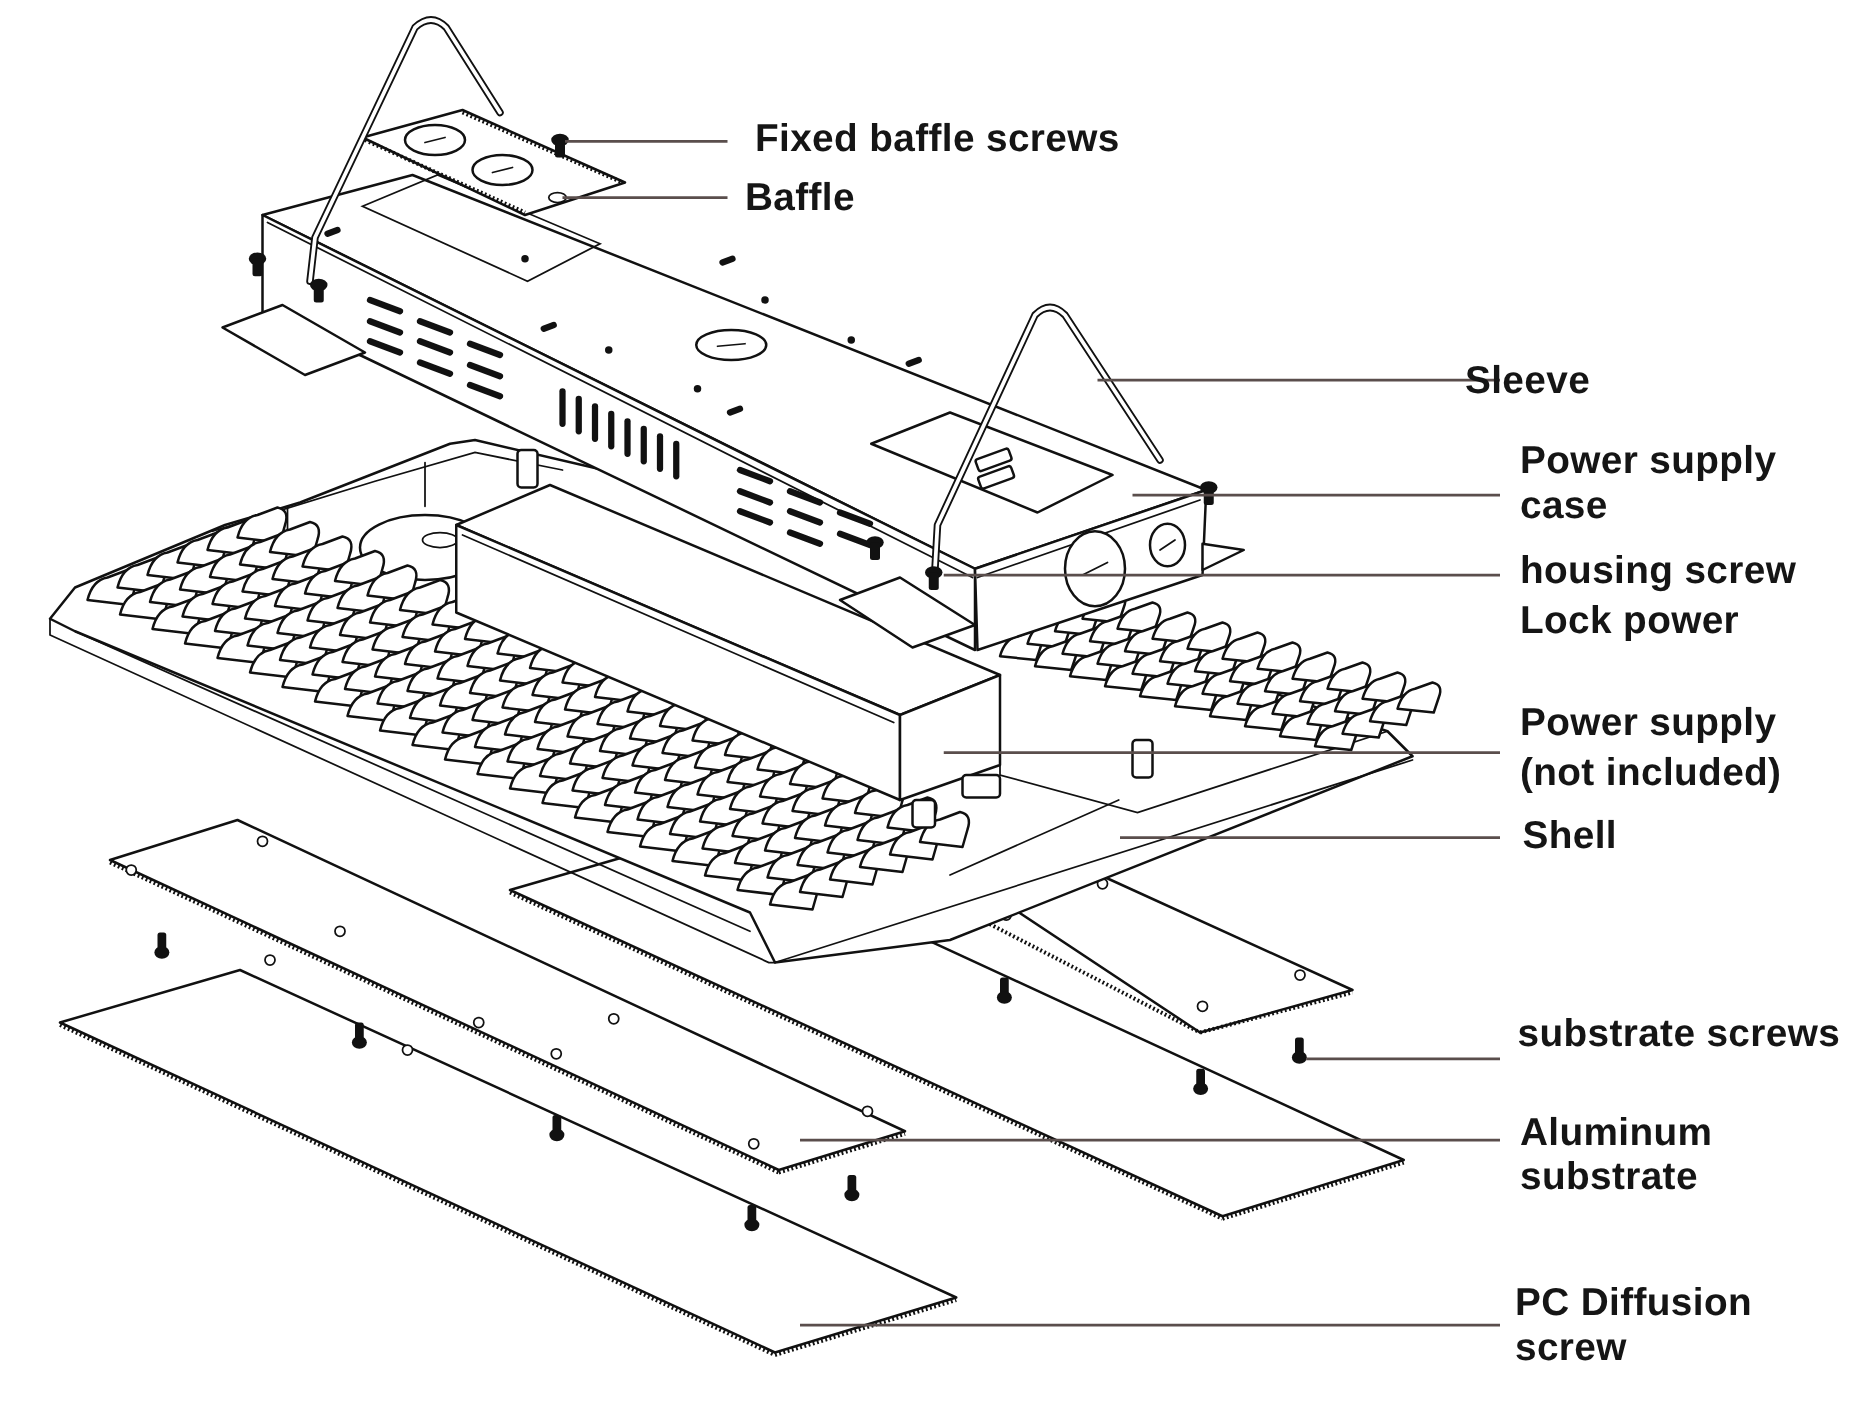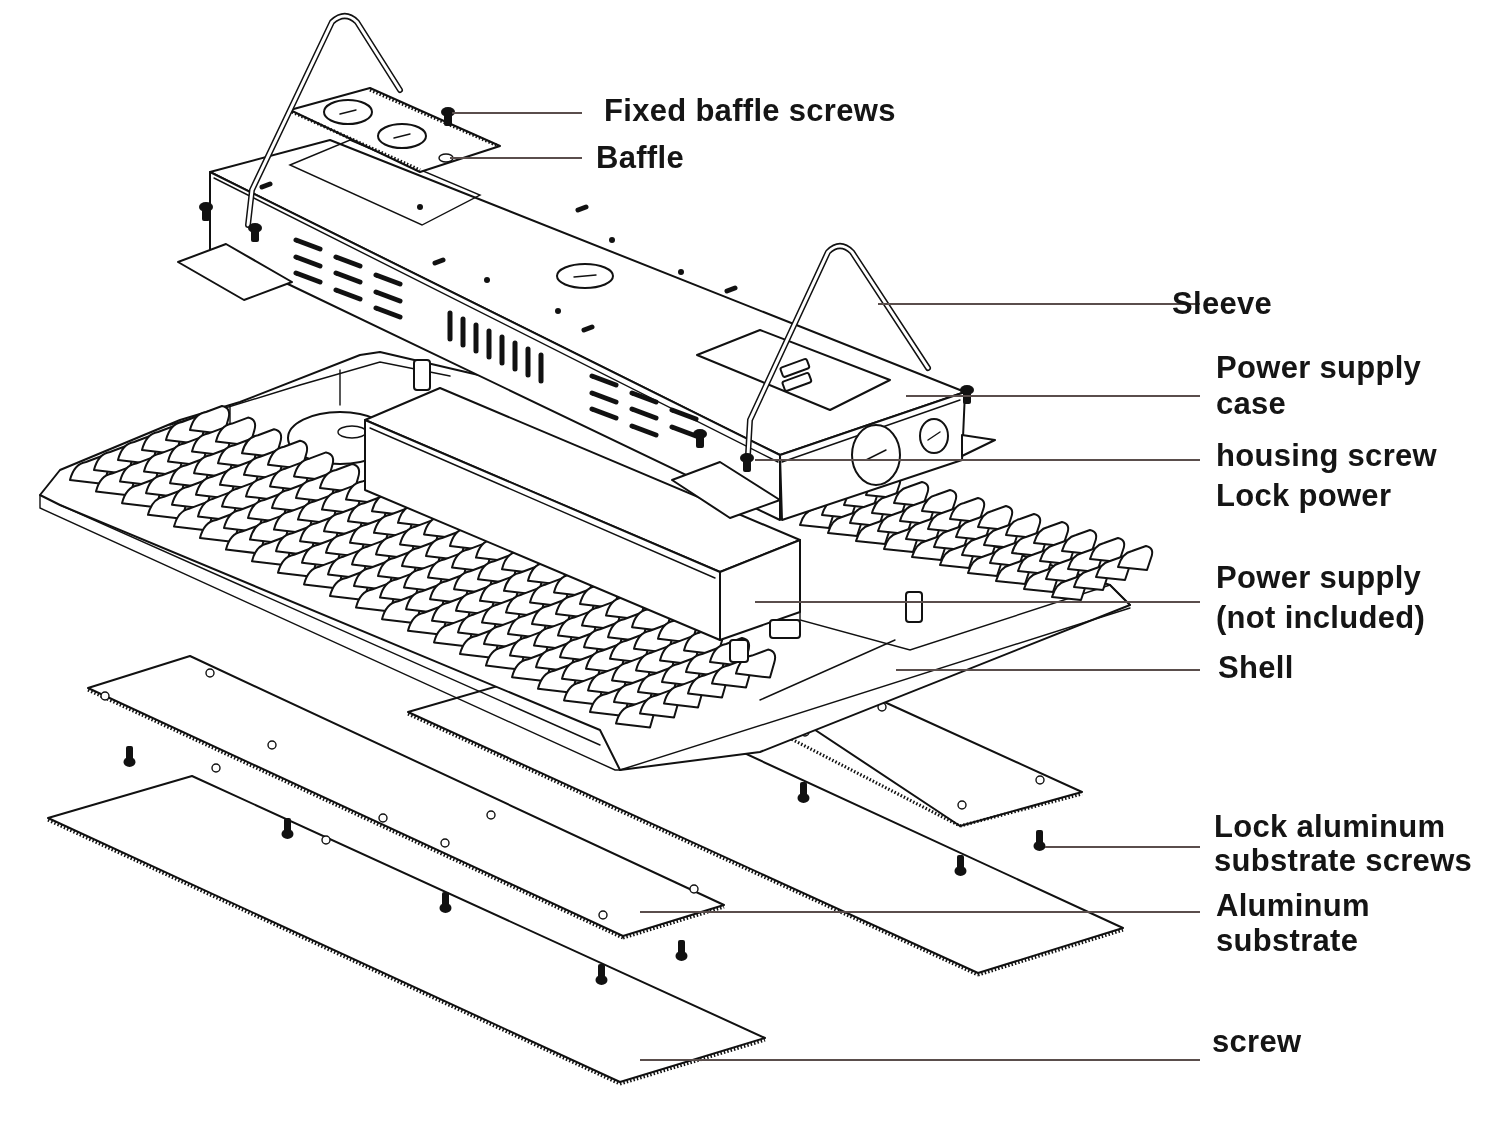--- a/index.html
+++ b/index.html
@@ -804,22 +804,22 @@
   <span>Lock power</span>
 </div>
 <div class="label" style="left:1216px; top:558px; line-height:40px;">
   <span>Power supply</span>
   <span>(not included)</span>
 </div>
 <div class="label" style="left:1218px; top:650px;">
   <span>Shell</span>
 </div>
 <div class="label" style="left:1214px; top:810px; line-height:34px;">
-  <span>Lock aluminum</span>
   <span>substrate screws</span>
 </div>
 <div class="label" style="left:1216px; top:888px; line-height:35px;">
   <span>Aluminum</span>
   <span>substrate</span>
 </div>
 <div class="label" style="left:1212px; top:1024px; line-height:36px;">
+  <span>PC Diffusion</span>
   <span>screw</span>
 </div>
 
 </body></html>

